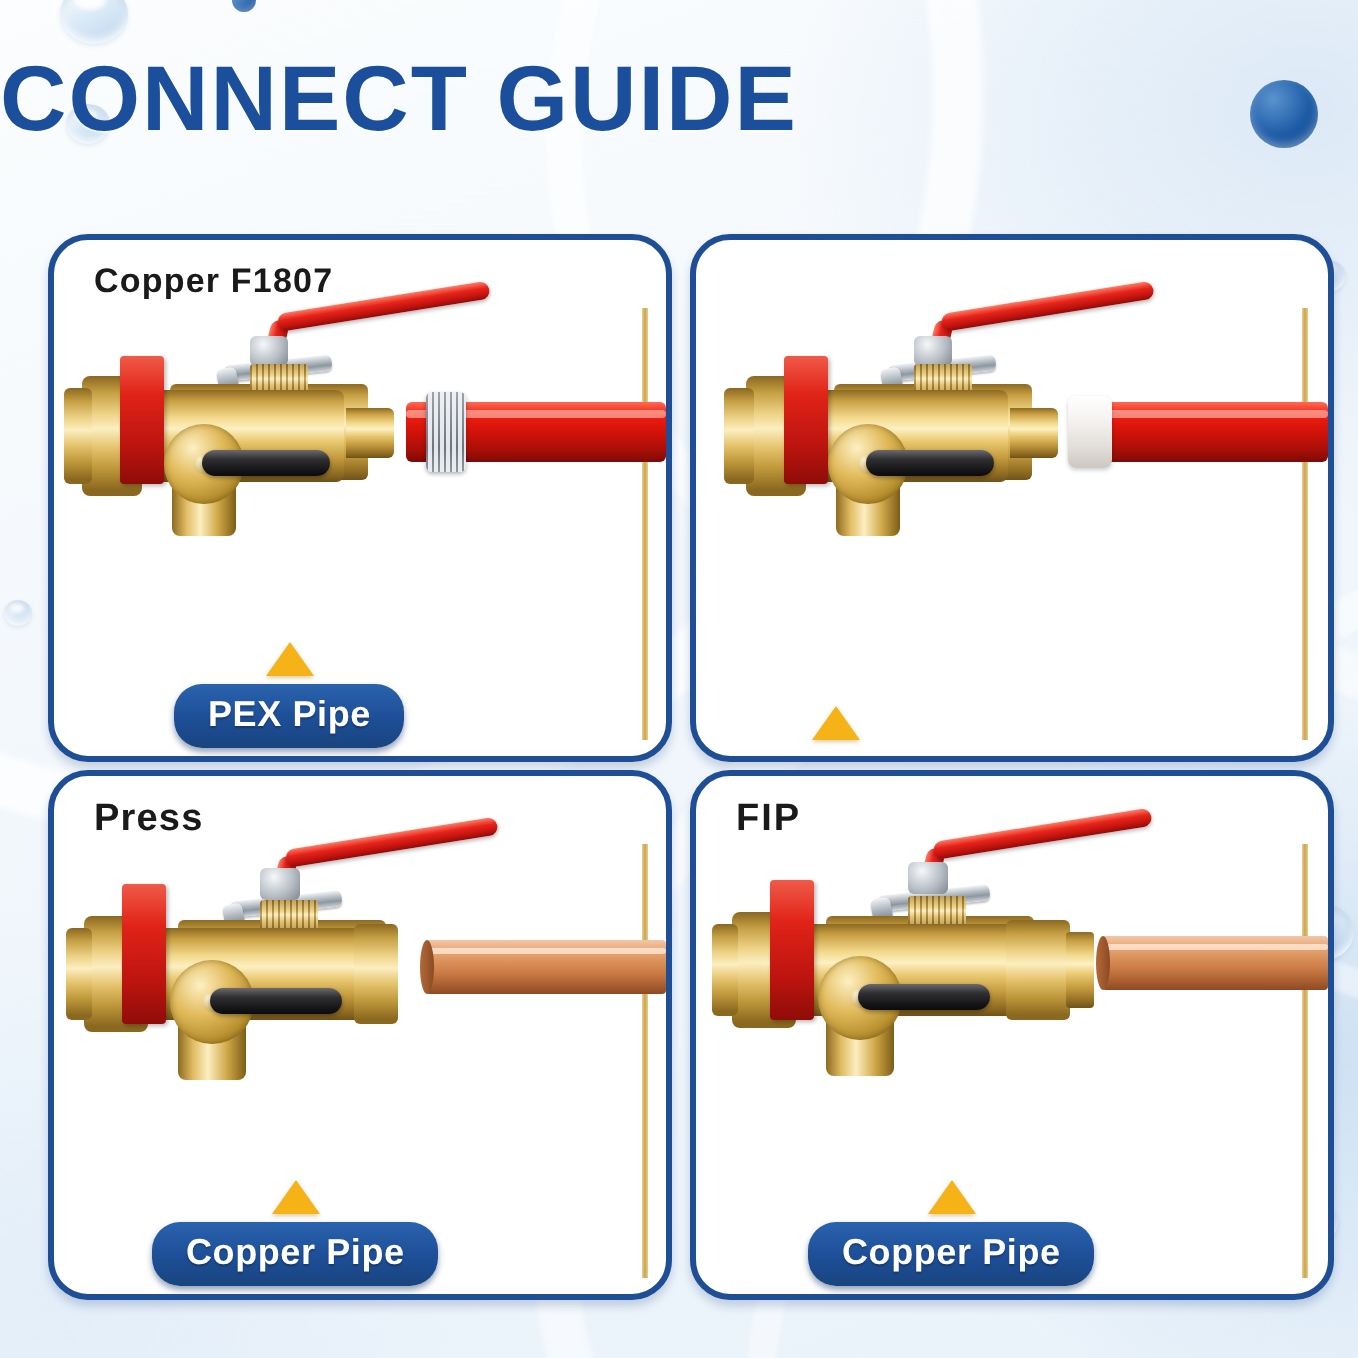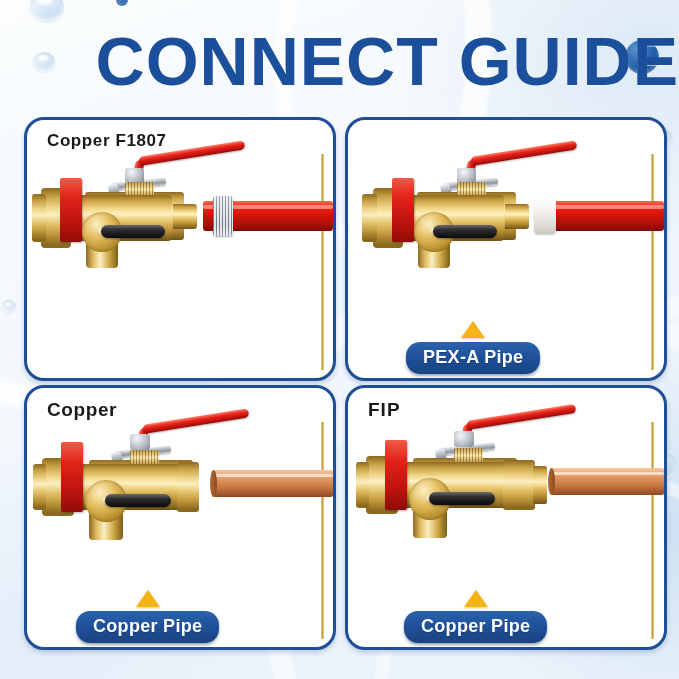--- a/index.html
+++ b/index.html
@@ -48,25 +48,25 @@
     border-radius:50%;background:rgba(255,255,255,.85);filter:blur(1px);
   }
   .dot-blue{
     position:absolute;border-radius:50%;
     background:radial-gradient(circle at 34% 28%, #5b93cf 0%, #1d5ba6 55%, #174d90 100%);
     box-shadow:inset 0 -2px 4px rgba(255,255,255,.35);
   }
 
   
   #title{
-    position:absolute;left:16px;right:0;top:22px;z-index:3;
-    text-align:right;
+    position:absolute;left:0;right:0;top:22px;z-index:3;
+    text-align:left;
     color:#1b4f9c;
     font-weight:bold;
-    font-size:68px;
+    font-size:46px;
     letter-spacing:1px;
     font-family:"Liberation Sans", sans-serif;
     font-stretch:condensed;
     text-shadow:0 1px 0 rgba(255,255,255,.55);
   }
 
   
   #grid{position:absolute;left:24px;top:117px;width:637px;height:527px;z-index:2;}
   .card{
     position:absolute;
@@ -278,20 +278,24 @@
       <div class="drainwheel" style="left:55px;top:92px;width:40px;height:40px;"></div>
       <div class="blackhandle" style="left:74px;top:105px;width:64px;"></div>
 
       <div class="brass" style="left:146px;top:84px;width:24px;height:25px;border-radius:0 3px 3px 0;"></div>
 
       <div class="pex" style="left:176px;top:81px;width:130px;"></div>
       <div class="pex-hi" style="left:176px;top:85px;width:130px;"></div>
       <div class="crimpring" style="left:186px;top:76px;width:20px;height:40px;"></div>
     </div>
 
+    <div class="callout" style="left:60px;bottom:4px;">
+      <div class="tri"></div>
+      <div class="pill">PEX Pipe</div>
+    </div>
   </div>
 
   <div class="card r1 c2">
     <div class="pipe-guide" style="right:10px;"></div>
 
     <div class="valve" style="left:0;top:0;width:316px;height:258px;">
       <div class="lever-stem" style="left:117px;top:40px;height:26px;transform:rotate(14deg);"></div>
       <div class="lever-arm" style="left:123px;top:37px;width:107px;transform:rotate(-9deg);transform-origin:left center;"></div>
       <div class="steel" style="left:96px;top:60px;width:54px;height:8px;transform:rotate(-6deg);"></div>
       <div class="steel" style="left:93px;top:64px;width:10px;height:14px;transform:rotate(-10deg);"></div>
@@ -310,26 +314,25 @@
 
       <div class="brass" style="left:157px;top:84px;width:24px;height:25px;border-radius:0 3px 3px 0;"></div>
 
       <div class="pex" style="left:202px;top:81px;width:114px;"></div>
       <div class="pex-hi" style="left:202px;top:85px;width:114px;"></div>
       <div class="expansion-ring" style="left:186px;top:78px;width:22px;height:36px;"></div>
     </div>
 
     <div class="callout" style="left:58px;bottom:4px;">
       <div class="tri"></div>
-      <div class="pill">PEX-A Pipe</div>
     </div>
   </div>
 
   <div class="card r2 c1">
-    <div class="card-title t-press">Copper</div>
+    <div class="card-title t-press">Press</div>
     <div class="pipe-guide" style="right:9px;"></div>
 
     <div class="valve" style="left:0;top:0;width:306px;height:259px;">
       <div class="lever-stem" style="left:110px;top:40px;height:26px;transform:rotate(14deg);"></div>
       <div class="lever-arm" style="left:116px;top:37px;width:107px;transform:rotate(-9deg);transform-origin:left center;"></div>
       <div class="steel" style="left:88px;top:60px;width:56px;height:8px;transform:rotate(-6deg);"></div>
       <div class="steel" style="left:85px;top:64px;width:10px;height:14px;transform:rotate(-10deg);"></div>
       <div class="stemnut" style="left:103px;top:46px;width:20px;height:16px;"></div>
 
       <div class="brass soft" style="left:62px;top:72px;width:104px;height:50px;"></div>

